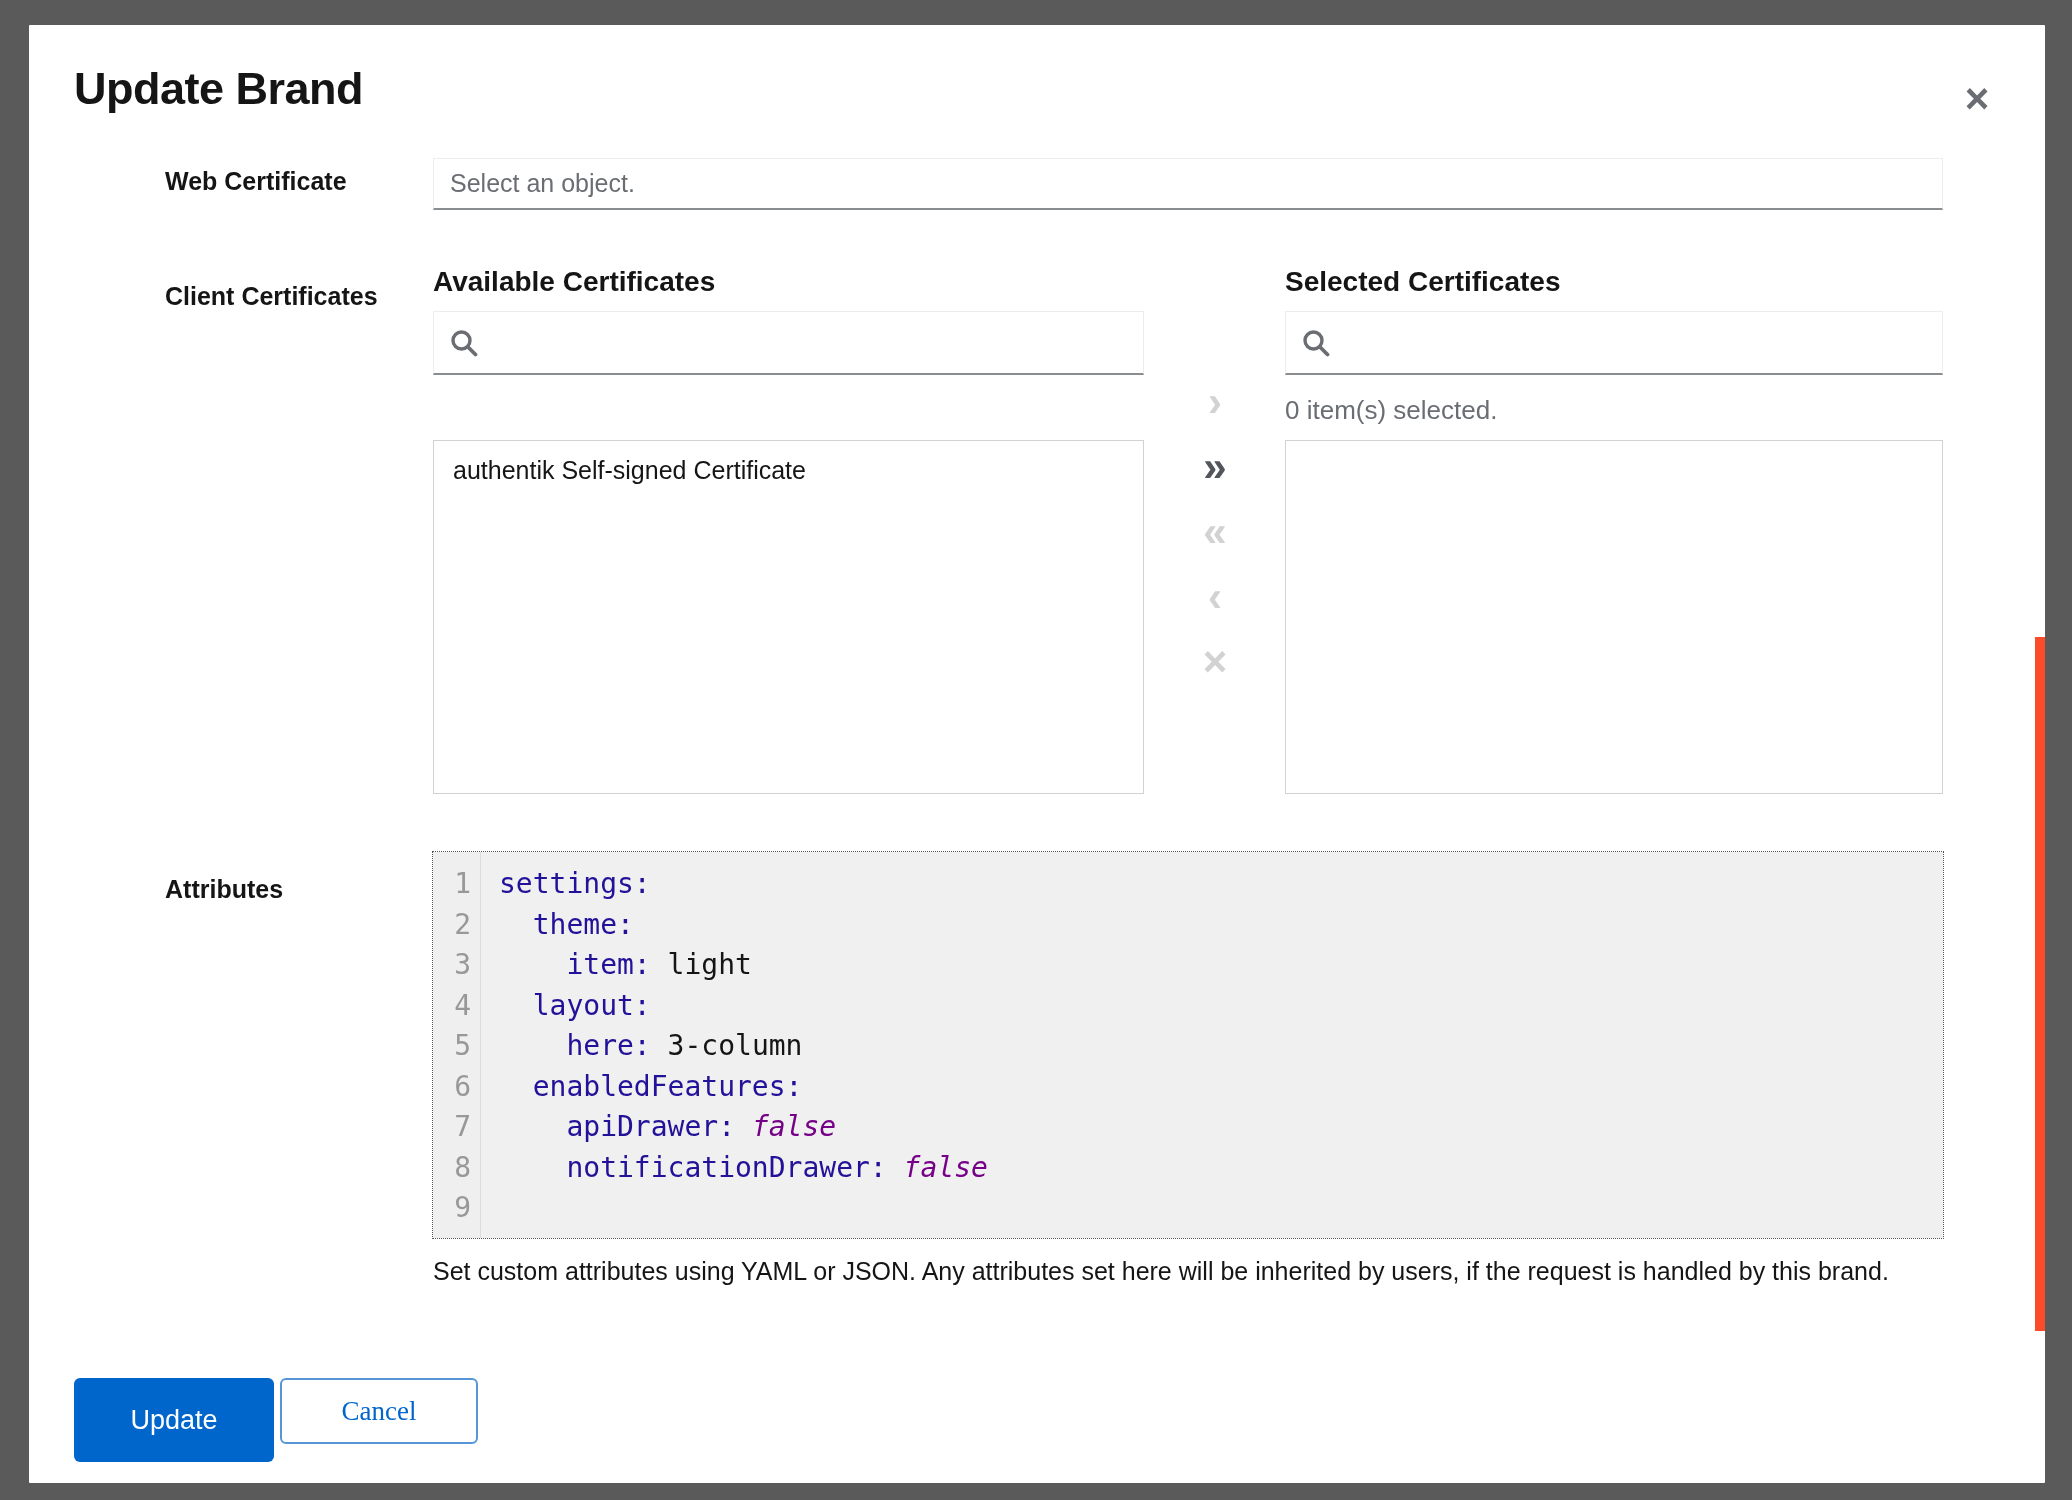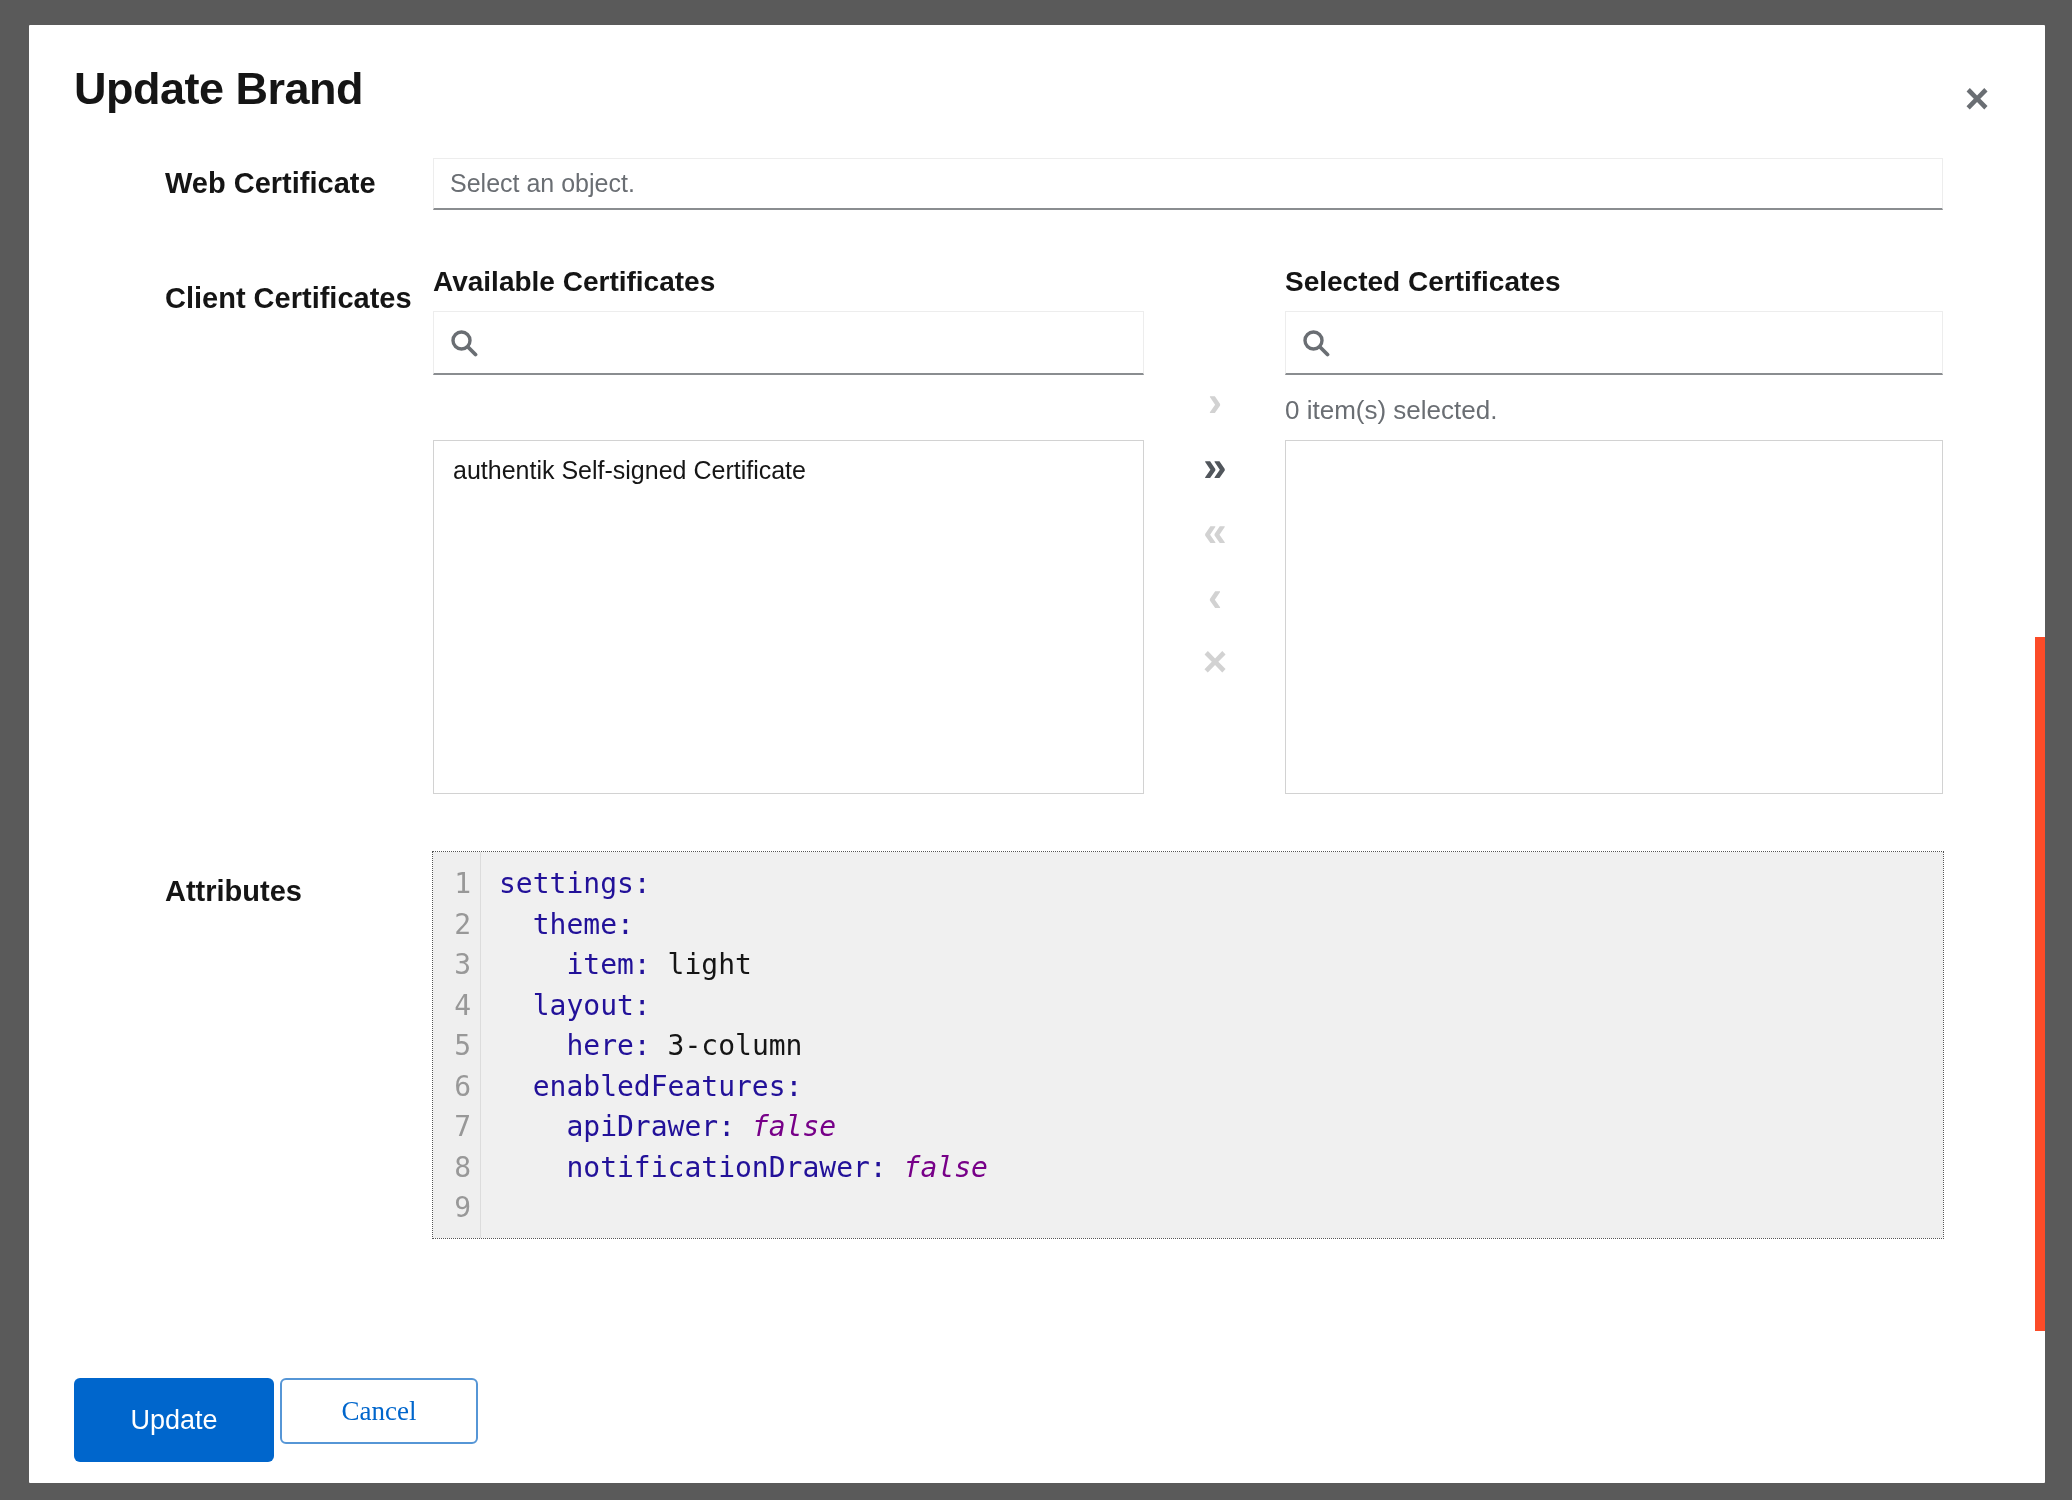--- a/index.html
+++ b/index.html
@@ -24,21 +24,21 @@
     font-size:45px; font-weight:700; color:#151515; letter-spacing:-0.5px;
   }
   .close-btn {
     position:absolute; left:1916px; top:42px; width:64px; height:64px;
     background:none; border:none; color:#6a6e73;
     font-size:42px; font-weight:700; line-height:64px; text-align:center;
     cursor:pointer; font-family:inherit;
   }
   .form-label {
     position:absolute; left:136px;
-    font-size:29px; font-weight:700; color:#151515;
+    font-size:25px; font-weight:700; color:#151515;
   }
   .pf-input {
     position:absolute; background:#fff;
     border:1px solid #ededed; border-bottom:2px solid #8a8d90;
     font-size:25px; color:#151515; padding:0 16px;
     font-family:inherit; outline:none;
   }
   .pf-input::placeholder { color:#6a6e73; opacity:1; }
   .dual-heading {
     position:absolute; font-size:28px; font-weight:700; color:#151515;
@@ -198,18 +198,19 @@
         <div class="cm-row">
           <span class="cm-gutter">8</span>
           <pre class="cm-code">    <span class="cm-key">notificationDrawer:</span> <span class="cm-bool">false</span></pre>
         </div>
         <div class="cm-row">
           <span class="cm-gutter">9</span>
         </div>
       </div>
   </div>
 
+  <p class="help-text">Set custom attributes using YAML or JSON. Any attributes set here will be inherited by users, if the request is handled by this brand.</p>
 
   <button class="btn-primary">Update</button>
   <button class="btn-secondary">Cancel</button>
 
   <div class="accent-strip"></div>
 </div>
 
 </body></html>

